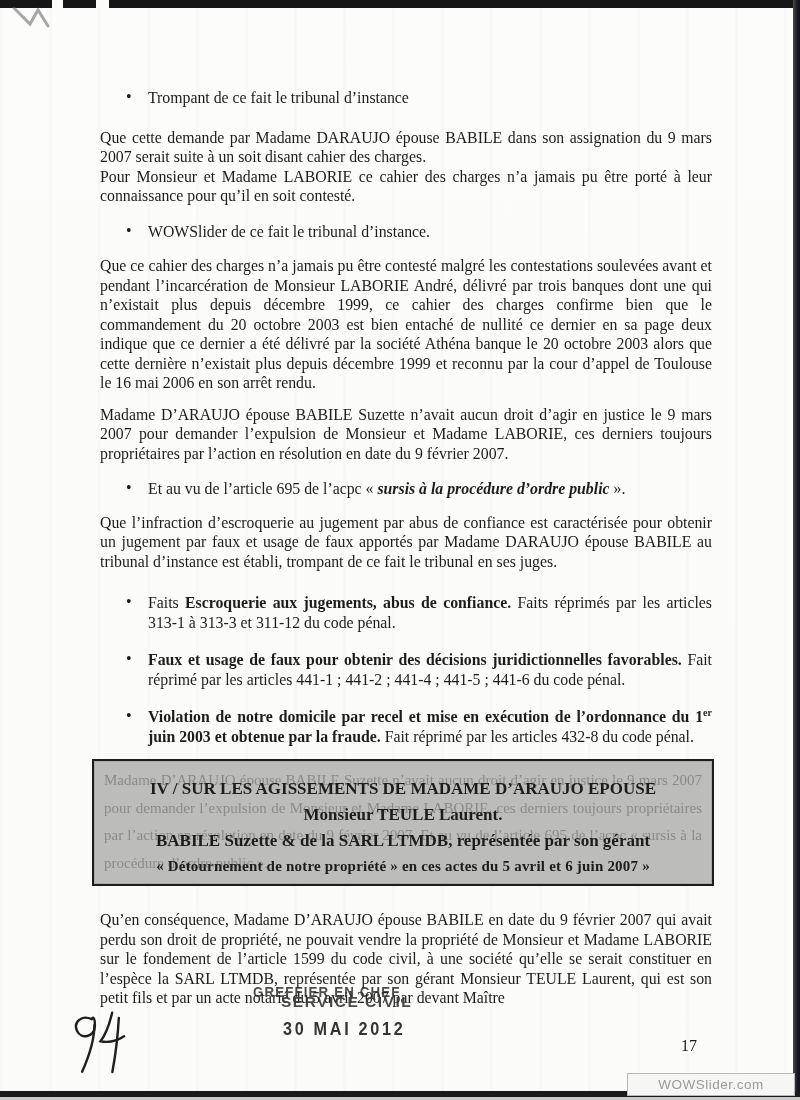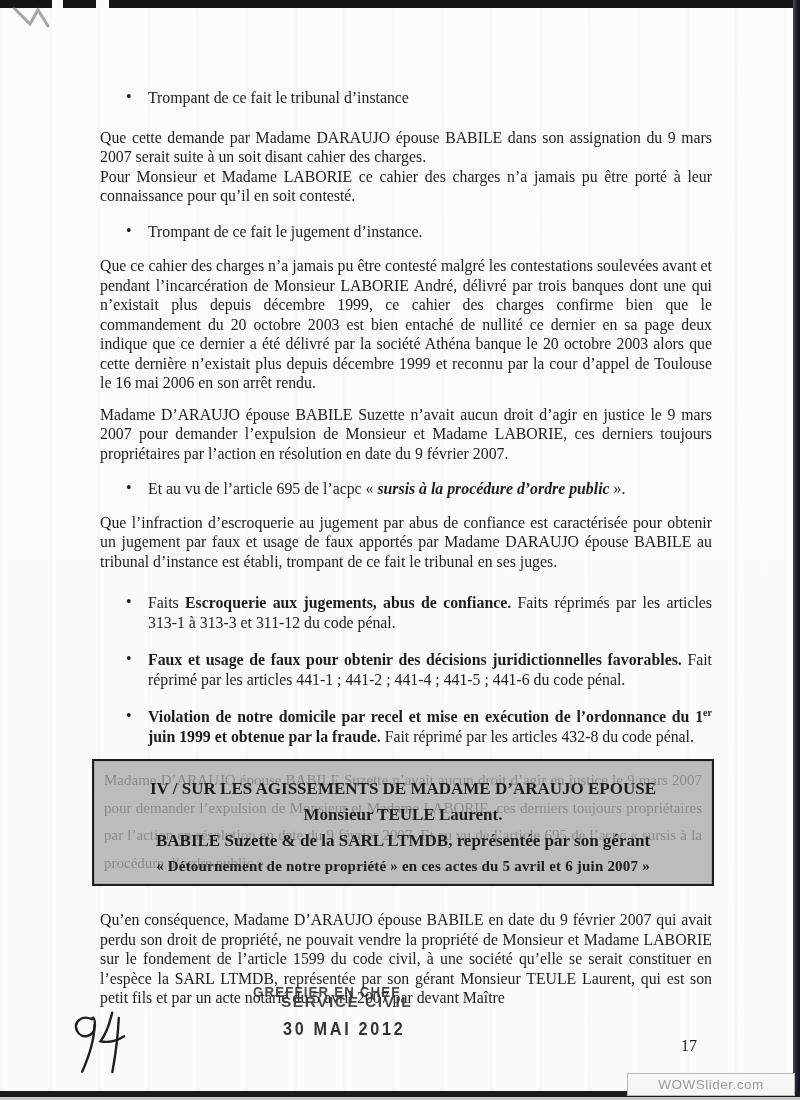--- a/index.html
+++ b/index.html
@@ -74,21 +74,21 @@
 
     <div class="bullet" style="margin-top:0;">
       <span>Trompant de ce fait le tribunal d’instance</span>
     </div>
 
     <p class="para" style="margin-top:20px;">Que cette demande par Madame DARAUJO épouse BABILE dans son assignation du 9 mars 2007 serait suite à un soit disant cahier des charges.</p>
 
     <p class="para" style="">Pour Monsieur et Madame LABORIE ce cahier des charges n’a jamais pu être porté à leur connaissance pour qu’il en soit contesté.</p>
 
     <div class="bullet" style="margin-top:16px;">
-      <span>Trompant de ce fait le jugement d’instance.</span>
+      <span>WOWSlider de ce fait le tribunal d’instance.</span>
     </div>
 
     <p class="para" style="margin-top:15px;">Que ce cahier des charges n’a jamais pu être contesté malgré les contestations soulevées avant et pendant l’incarcération de Monsieur LABORIE André, délivré par trois banques dont une qui n’existait plus depuis décembre 1999, ce cahier des charges confirme bien que le commandement du 20 octobre 2003 est bien entaché de nullité ce dernier en sa page deux indique que ce dernier a été délivré par la société Athéna banque le 20 octobre 2003 alors que cette dernière n’existait plus depuis décembre 1999 et reconnu par la cour d’appel de Toulouse le 16 mai 2006 en son arrêt rendu.</p>
 
     <p class="para" style="margin-top:12px;">Madame D’ARAUJO épouse BABILE Suzette n’avait aucun droit d’agir en justice le 9 mars 2007 pour demander l’expulsion de Monsieur et Madame LABORIE, ces derniers toujours propriétaires par l’action en résolution en date du 9 février 2007.</p>
 
     <div class="bullet" style="margin-top:16px;">
       <span>Et au vu de l’article 695 de l’acpc «&nbsp;</span><span class="bi">sursis à la procédure d’ordre public</span><span>&nbsp;».</span>
     </div>
 
@@ -96,21 +96,21 @@
 
     <div class="bullet" style="margin-top:22px;">
       <span>Faits </span><b>Escroquerie aux jugements, abus de confiance.</b><span> Faits réprimés par les articles 313-1 à 313-3 et 311-12 du code pénal.</span>
     </div>
 
     <div class="bullet" style="margin-top:18px;">
       <b>Faux et usage de faux pour obtenir des décisions juridictionnelles favorables.</b><span> Fait réprimé par les articles 441-1&nbsp;; 441-2&nbsp;; 441-4&nbsp;; 441-5&nbsp;; 441-6 du code pénal.</span>
     </div>
 
     <div class="bullet" style="margin-top:18px;">
-      <b>Violation de notre domicile par recel et mise en exécution de l’ordonnance du 1</b><sup><b>er</b></sup><b> juin 1999 et obtenue par la fraude.</b><span> Fait réprimé par les articles 432-8 du code pénal.</span>
+      <b>Violation de notre domicile par recel et mise en exécution de l’ordonnance du 1</b><sup><b>er</b></sup><b> juin 2003 et obtenue par la fraude.</b><span> Fait réprimé par les articles 432-8 du code pénal.</span>
     </div>
 
     <div class="hbox" style="margin-top:13px;">
       <div class="ghost">Madame D’ARAUJO épouse BABILE Suzette n’avait aucun droit d’agir en justice le 9 mars 2007 pour demander l’expulsion de Monsieur et Madame LABORIE, ces derniers toujours propriétaires par l’action en résolution en date du 9 février 2007. Et au vu de l’article 695 de l’acpc « sursis à la procédure d’ordre public ».</div>
       <div class="l">IV / SUR LES AGISSEMENTS DE MADAME D’ARAUJO EPOUSE</div>
       <div class="l">Monsieur TEULE Laurent.</div>
       <div class="l">BABILE Suzette &amp; de la SARL LTMDB, représentée par son gérant</div>
       <div class="l l4">«&nbsp;Détournement de notre propriété&nbsp;» en ces actes du 5 avril et 6 juin 2007&nbsp;»</div>
     </div>
 

